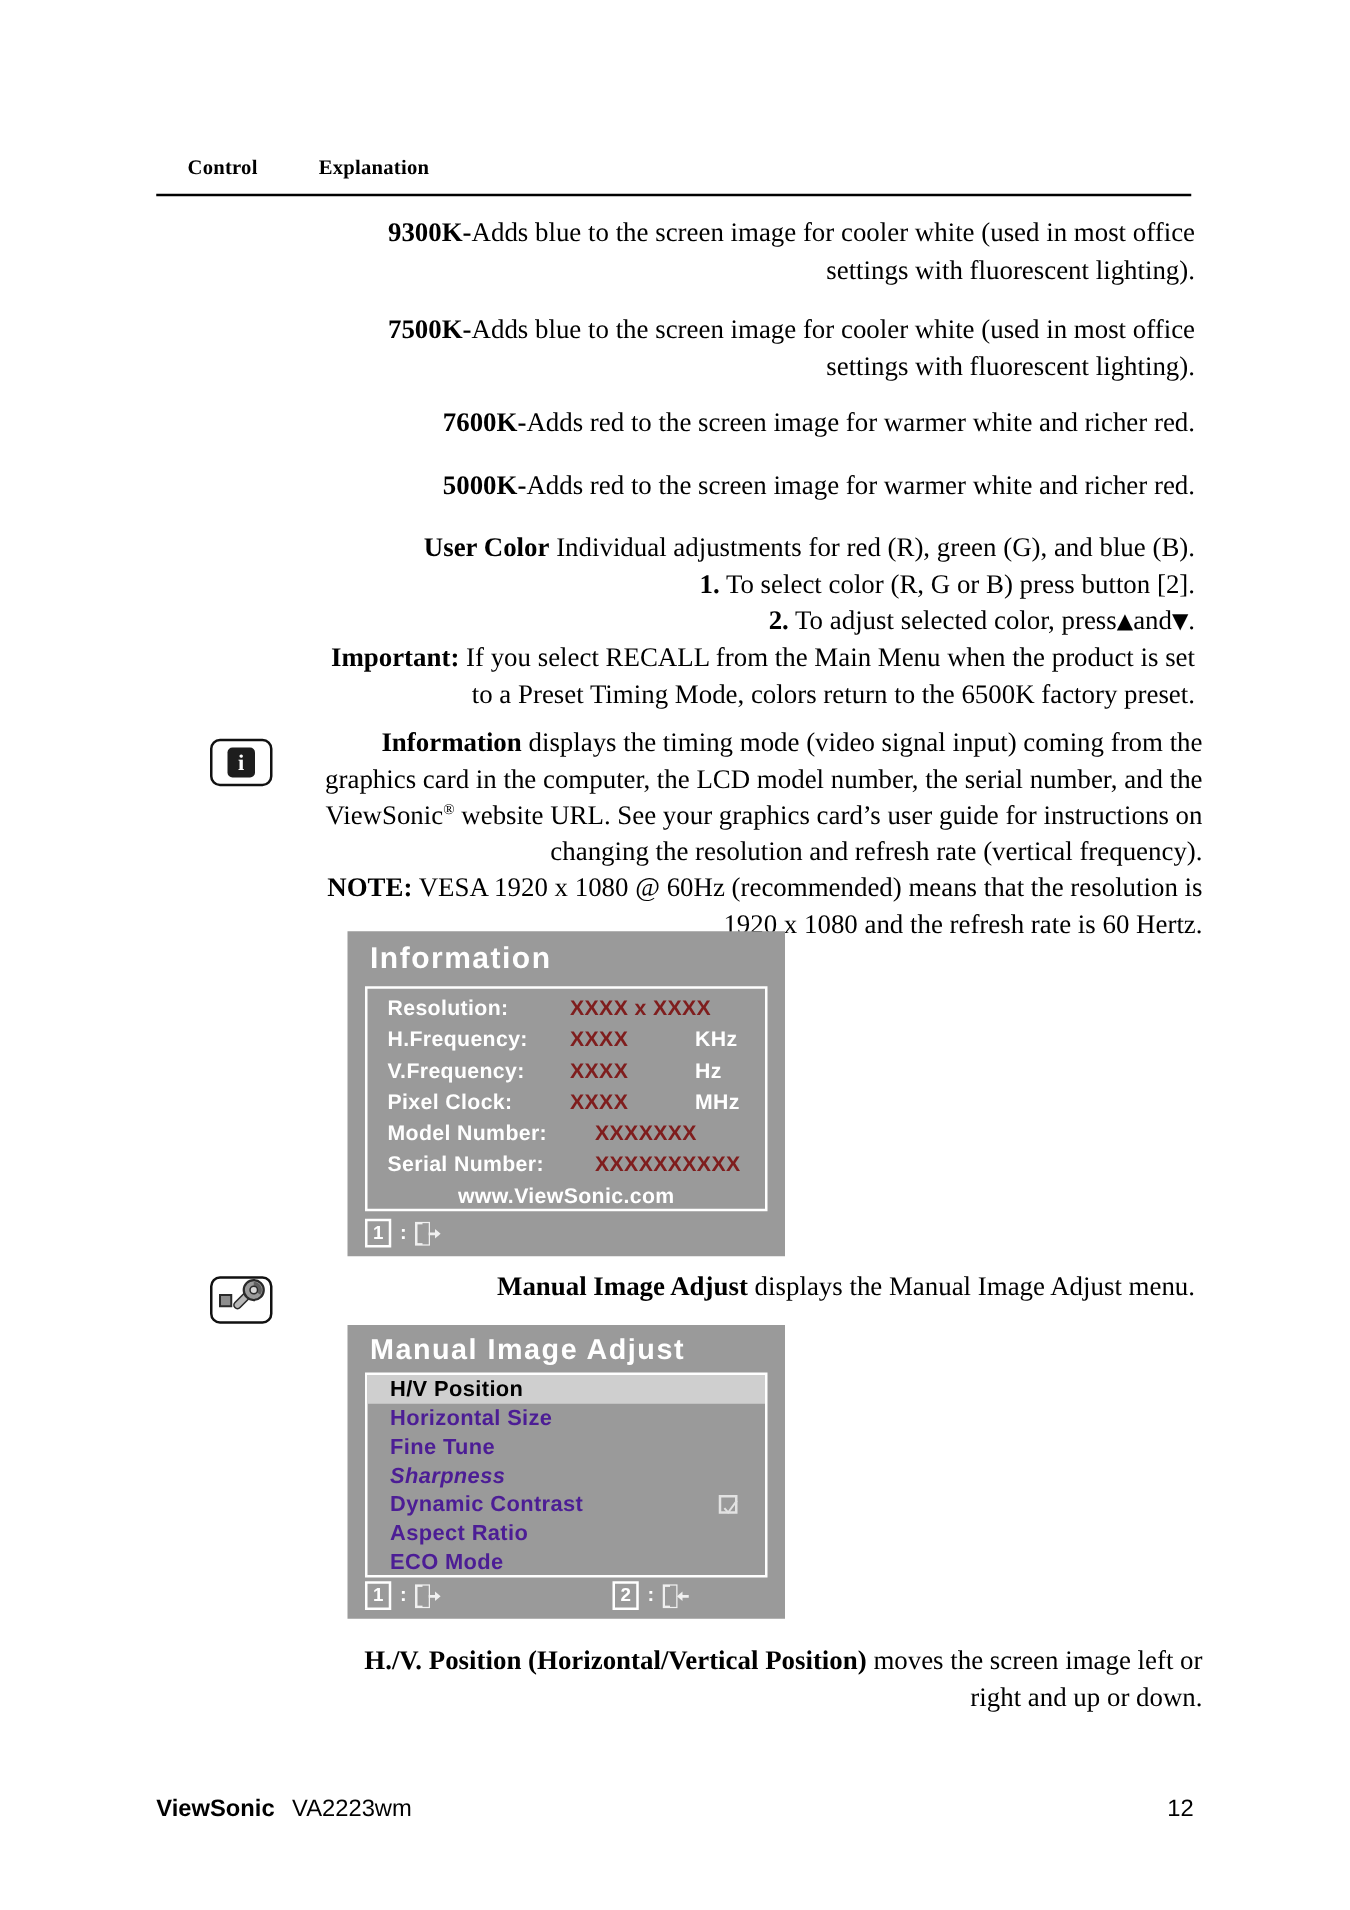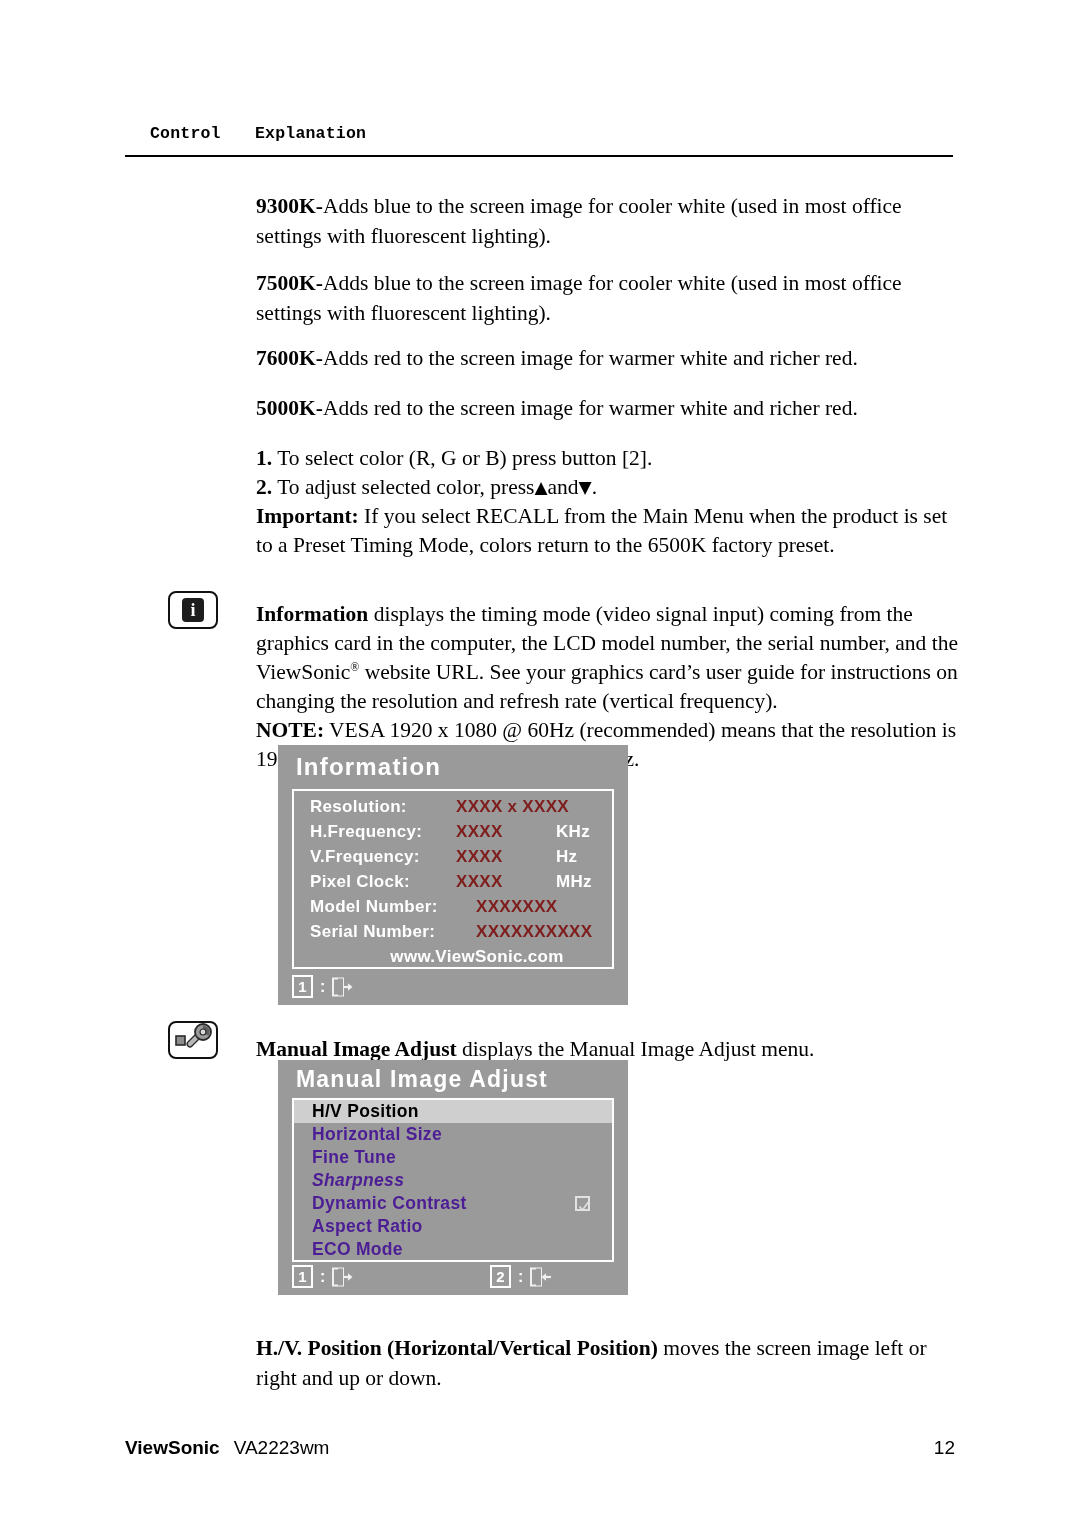--- a/index.html
+++ b/index.html
@@ -20,21 +20,21 @@
     position: absolute;
     left: 0; top: 0;
     width: 1080px;
     height: 1528px;
   }
 
   
   .col-head {
     position: absolute;
     top: 124px;
-    font-family: Liberation Mono, monospace;
+    font-family: Liberation Serif, serif;
     font-weight: bold;
     font-size: 16.5px;
     letter-spacing: .2px;
     white-space: nowrap;
   }
   .col-head.control { left: 150px; }
   .col-head.explanation { left: 255px; }
 
   .head-rule {
     position: absolute;
@@ -45,22 +45,21 @@
     background: #000;
   }
 
   
   .para {
     position: absolute;
     left: 256px;
     width: 700px;
     font-size: 21.5px;
     line-height: 30px;
-    text-align: left;
-    margin-top: 20px;
+    text-align: right;
   }
   .para b, .para .b {
     font-weight: bold;
   }
   .tight { line-height: 29px; }
 
   .p-9300 { top: 171px; }
   .p-7500 { top: 248px; }
   .p-6500 { top: 323px; }
   .p-5000 { top: 373px; }
@@ -190,21 +189,20 @@
   .info-row .unit {
     position: absolute;
     left: 262px;
     color: #ffffff;
     white-space: nowrap;
   }
   .info-row.url {
     text-align: center;
     color: #ffffff;
     font-size: 17px;
-    margin-left: 24px;
   }
   .osd-footer {
     position: absolute;
     left: 14px;
     bottom: 6px;
     height: 26px;
     width: 322px;
   }
   .hint {
     position: absolute;
@@ -311,20 +309,24 @@
 
   <div class="para p-6500">
     <span class="b">7600K-</span><span>Adds red to the screen image for warmer white and richer red.</span>
   </div>
 
   <div class="para p-5000">
     <span class="b">5000K-</span><span>Adds red to the screen image for warmer white and richer red.</span>
   </div>
 
   <div class="para p-usercolor tight">
+    <span class="line">
+      <span class="b">User Color</span>
+      <span>Individual adjustments for red (R), green (G),  and blue (B).</span>
+    </span>
     <span class="line">
       <span class="b">1.</span>
       <span>To select color (R, G or B) press button [2].</span>
     </span>
     <span class="line">
       <span class="b">2.</span>
       <span>To adjust selected color, press</span><span class="arrow-gl">▲</span><span>and</span><span class="arrow-gl">▼</span><span>.</span>
     </span>
     <span class="wrapline">
       <span class="b">Important:</span>

